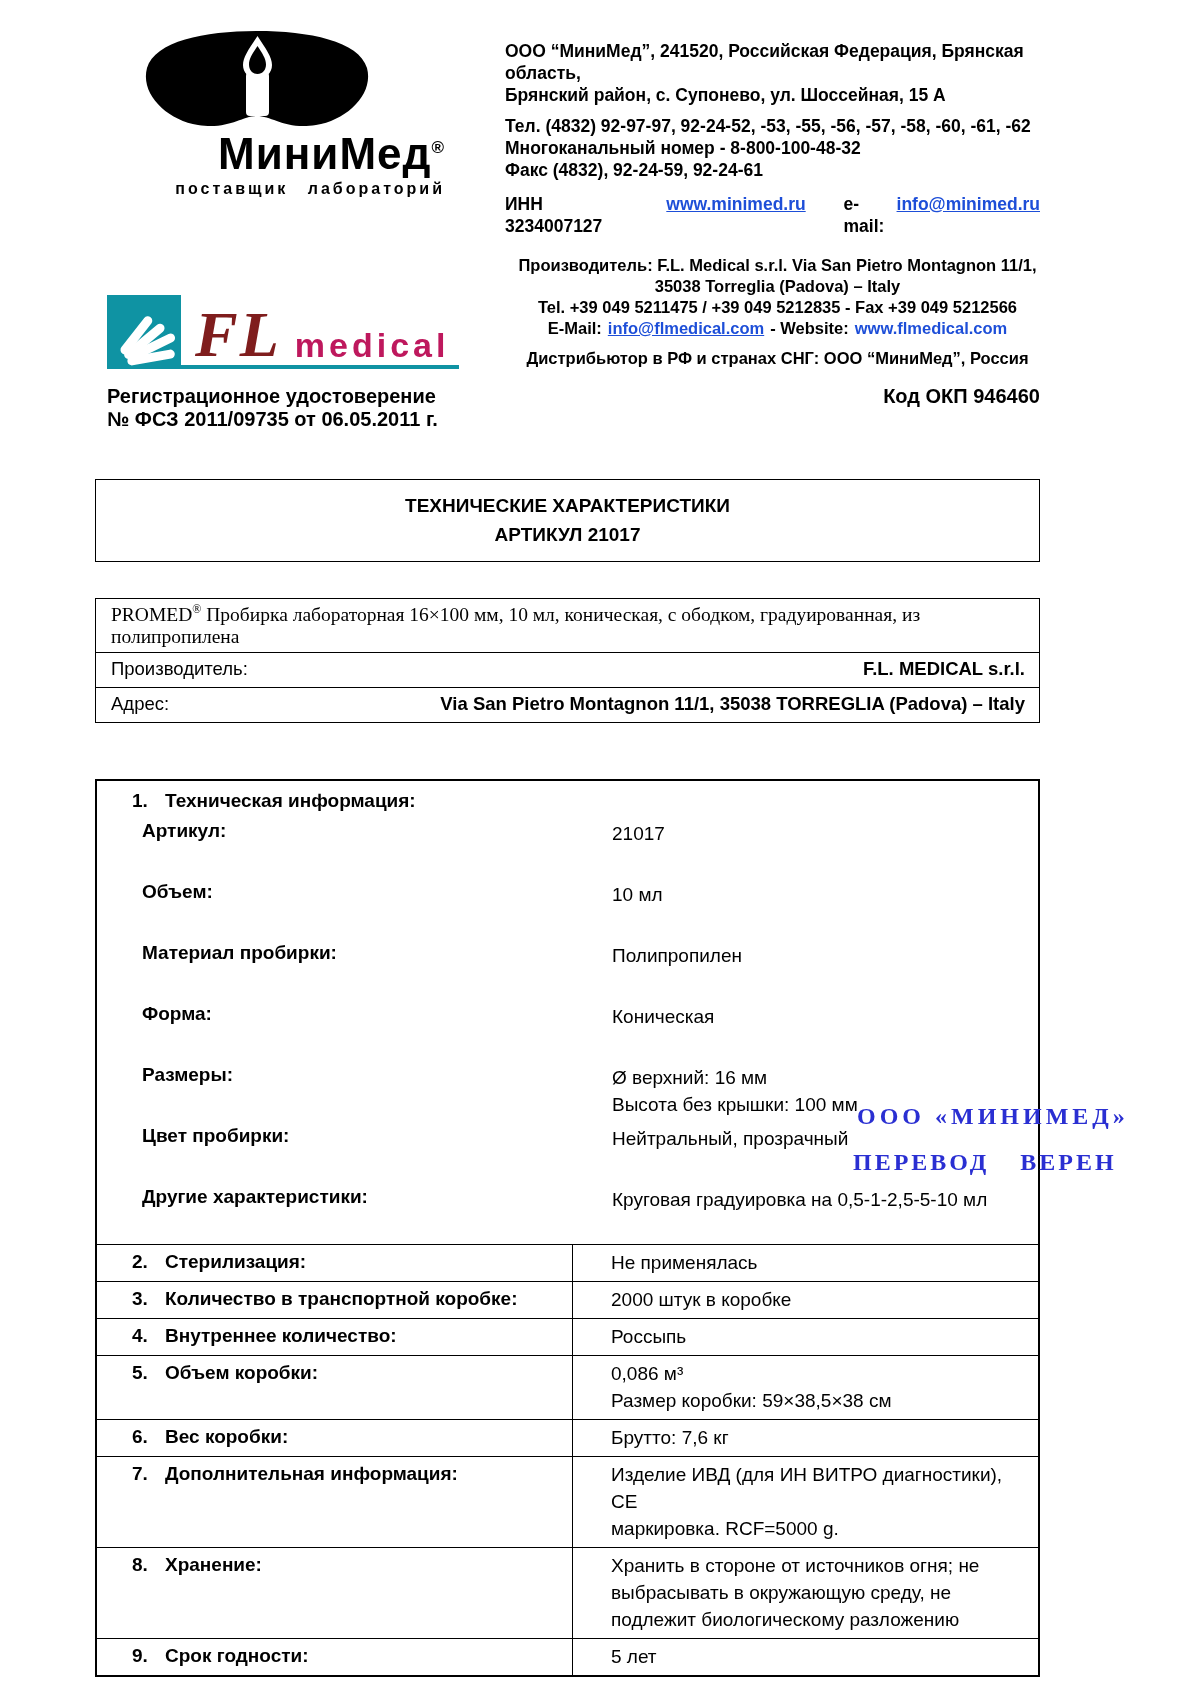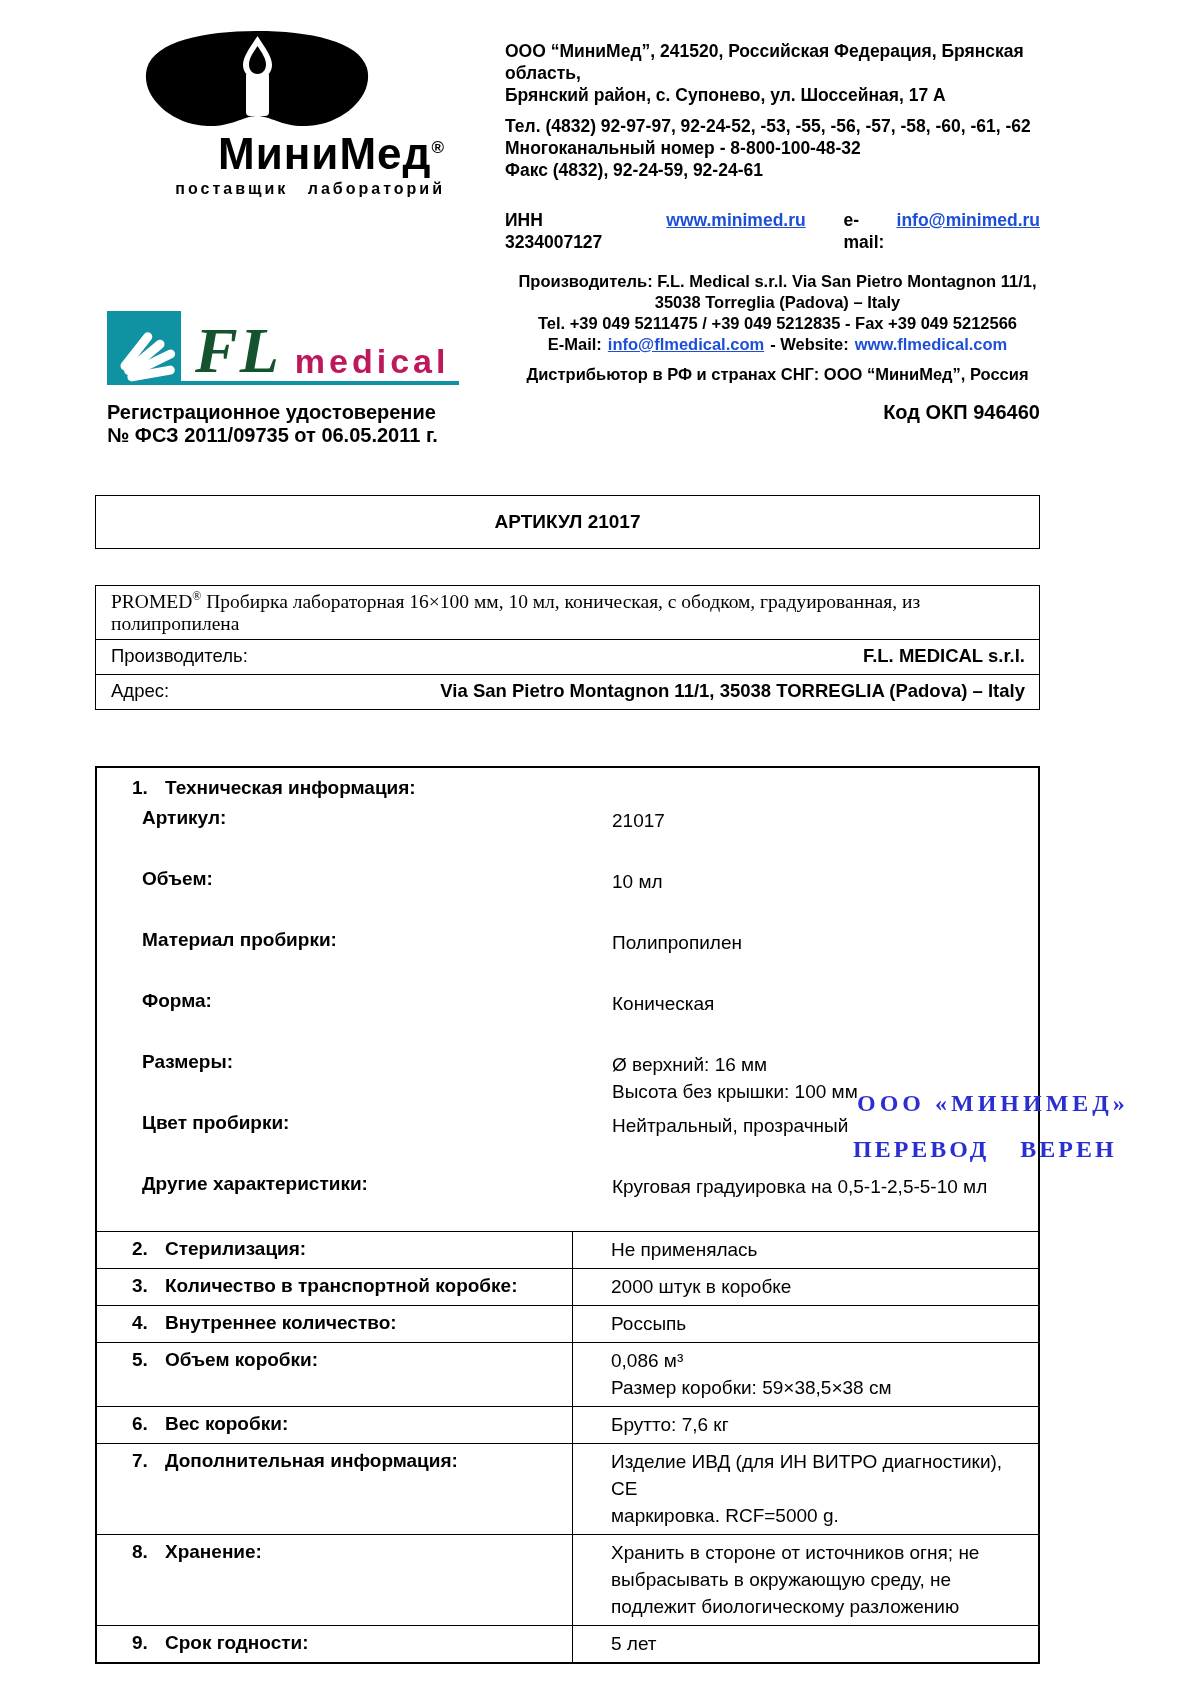--- a/index.html
+++ b/index.html
@@ -19,31 +19,31 @@
   .minimed-wordmark {
     font-size:44px; font-weight:bold; letter-spacing:1px; line-height:44px; margin-top:-6px;
   }
   .minimed-wordmark sup { font-size:17px; vertical-align:super; }
   .minimed-tagline {
     font-size:16px; font-weight:bold; letter-spacing:3px; word-spacing:12px; margin-top:4px;
   }
   .hdr-top-right { flex:1; padding-left:60px; padding-top:12px;
     font-weight:bold; font-size:17.5px; line-height:22px; }
   .hdr-gap-s { height:9px; }
-  .hdr-inn-line { display:flex; align-items:baseline; margin-top:28px; }
+  .hdr-inn-line { display:flex; align-items:baseline; margin-top:12px; }
   .hdr-inn-line .g1 { width:56px; } .hdr-inn-line .g2 { width:46px; } .hdr-inn-line .g3 { width:8px; }
   a.doc-link { color:#1d4ed8; text-decoration:underline; font-weight:bold; cursor:pointer; }
 
   
   .hdr-fl { display:flex; margin-top:16px; }
   .fl-logo-block { width:420px; flex:none; display:flex; align-items:flex-end; padding-left:12px; }
   .fl-square { flex:none; }
   .fl-text { display:flex; align-items:flex-end; border-bottom:4px solid #0f93a3; padding:0 10px 2px 14px; }
   .fl-letters { font-family:"Liberation Serif", serif; font-style:italic; font-weight:bold;
-    font-size:64px; line-height:56px; color:#14532d; letter-spacing:2px; }
+    font-size:64px; line-height:56px; color:#7f1d1d; letter-spacing:2px; }
   .fl-medical-word { font-size:34px; font-weight:bold; color:#be185d; letter-spacing:4px;
     line-height:36px; padding-left:14px; }
   .fl-right { flex:1; text-align:center; font-weight:bold; font-size:16.5px; line-height:21px; padding-top:2px; }
   .fl-email-line { display:flex; justify-content:center; gap:6px; }
   .fl-distrib { margin-top:9px; }
 
   
   .reg-row { display:flex; justify-content:space-between; margin-top:16px;
     font-weight:bold; font-size:20px; line-height:23px; }
   .reg-left { padding-left:12px; }
@@ -92,21 +92,21 @@
           <path d="M122 3 C70 3 20 13 12 40 C5 66 32 92 63 97 C93 102 107 88 122 88 C137 88 151 102 181 97 C212 92 239 66 232 40 C224 13 174 3 122 3 Z" fill="#000"></path>
           <rect x="111" y="44" width="23" height="44" rx="4" fill="#fff"></rect>
           <path d="M122.5 8 C114 21 108 29 108 37 C108 45 114.5 51 122.5 51 C130.5 51 137 45 137 37 C137 29 131 21 122.5 8 Z" fill="#fff"></path>
           <path d="M122.5 18 C118 25 114 30.5 114 36.5 C114 42 117.5 46 122.5 46 C127.5 46 131 42 131 36.5 C131 30.5 127 25 122.5 18 Z" fill="#000"></path>
         </svg>
         <div class="minimed-wordmark"><span>МиниМед</span><sup>®</sup></div>
         <div class="minimed-tagline">поставщик лабораторий</div>
       </div>
       <div class="hdr-top-right">
         <div>ООО “МиниМед”, 241520, Российская Федерация, Брянская область,</div>
-        <div>Брянский район,  с. Супонево, ул. Шоссейная, 17 А</div>
+        <div>Брянский район,  с. Супонево, ул. Шоссейная, 15 А</div>
         <div class="hdr-gap-s"></div>
         <div>Тел. (4832) 92-97-97, 92-24-52, -53, -55, -56, -57, -58, -60, -61, -62</div>
         <div>Многоканальный номер - 8-800-100-48-32</div>
         <div>Факс (4832), 92-24-59, 92-24-61</div>
         <div class="hdr-inn-line">
           <span>ИНН 3234007127</span>
           <span class="g1"></span>
           <a class="doc-link">www.minimed.ru</a>
           <span class="g2"></span>
           <span>e-mail:</span>
@@ -146,20 +146,21 @@
 
     <div class="reg-row">
       <div class="reg-left">
         <div>Регистрационное удостоверение</div>
         <div>№ ФСЗ 2011/09735 от 06.05.2011 г.</div>
       </div>
       <div>Код ОКП 946460</div>
     </div>
 
     <div class="title-box">
+      <div>ТЕХНИЧЕСКИЕ ХАРАКТЕРИСТИКИ</div>
       <div>АРТИКУЛ 21017</div>
     </div>
 
     <div class="product-table">
       <div class="pt-row pt-desc">
         <div>
           <span>PROMED</span><sup>®</sup><span> Пробирка лабораторная 16×100 мм, 10 мл, коническая, с ободком, градуированная, из полипропилена</span>
         </div>
       </div>
       <div class="pt-row">

